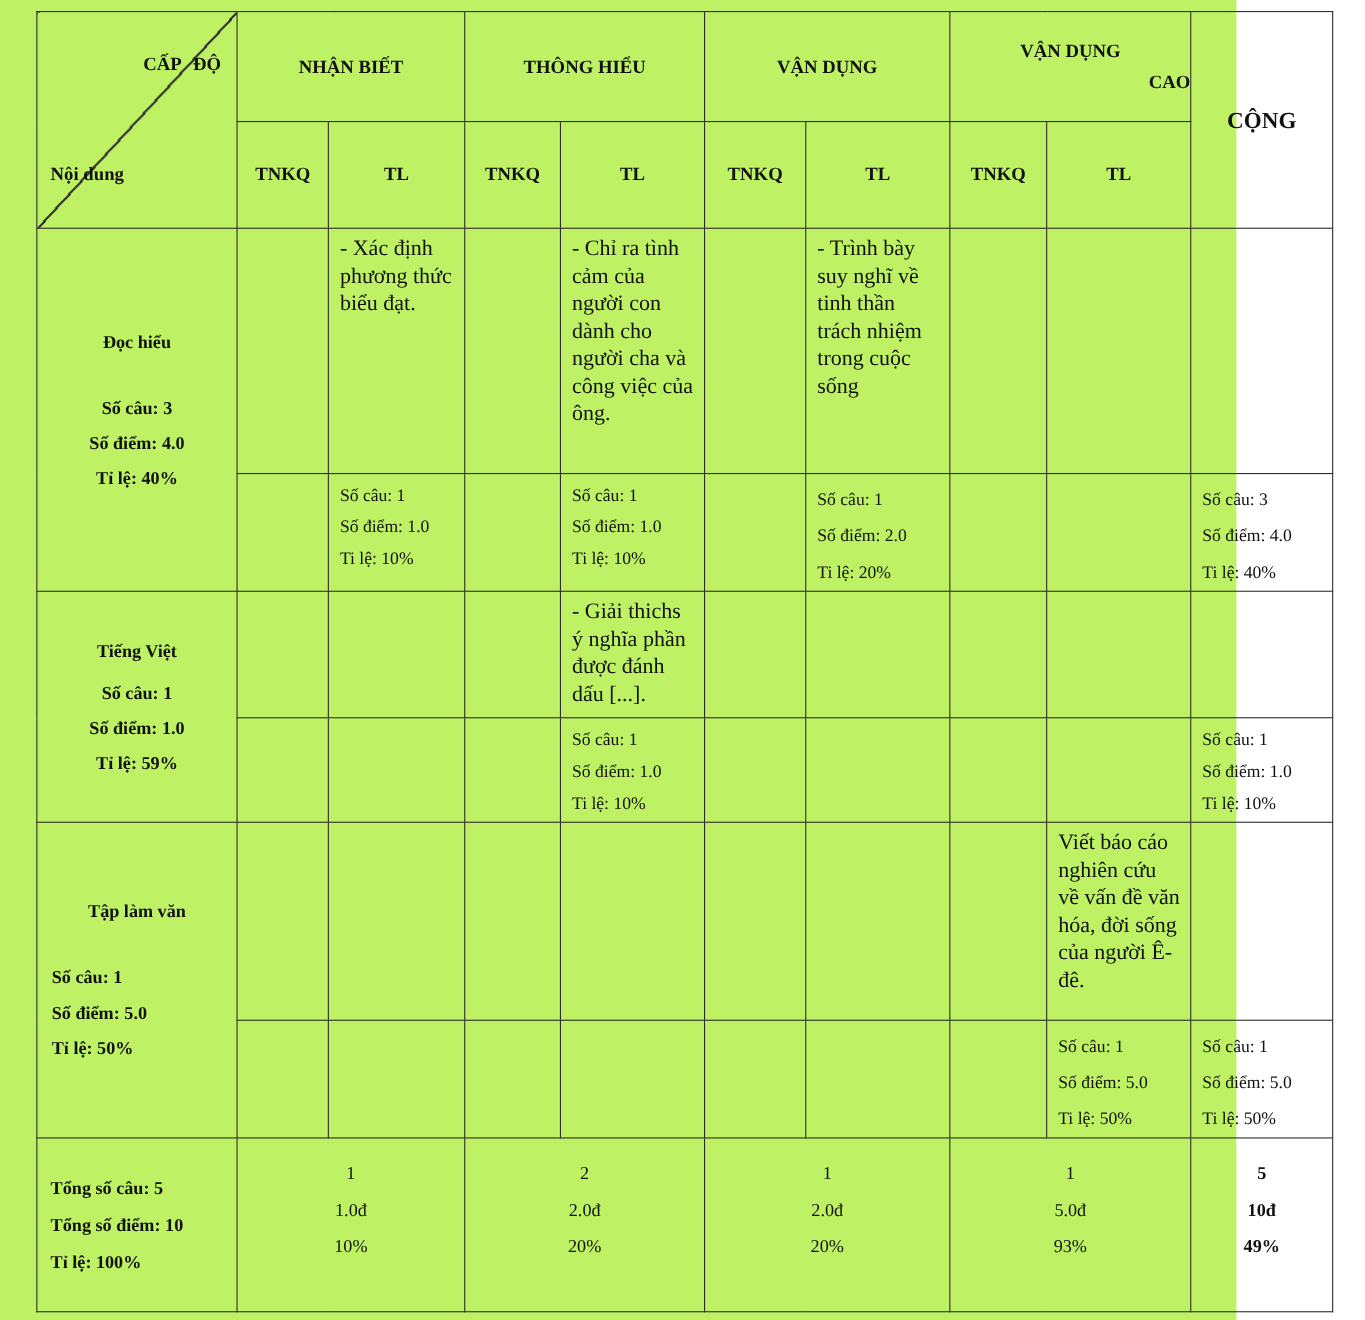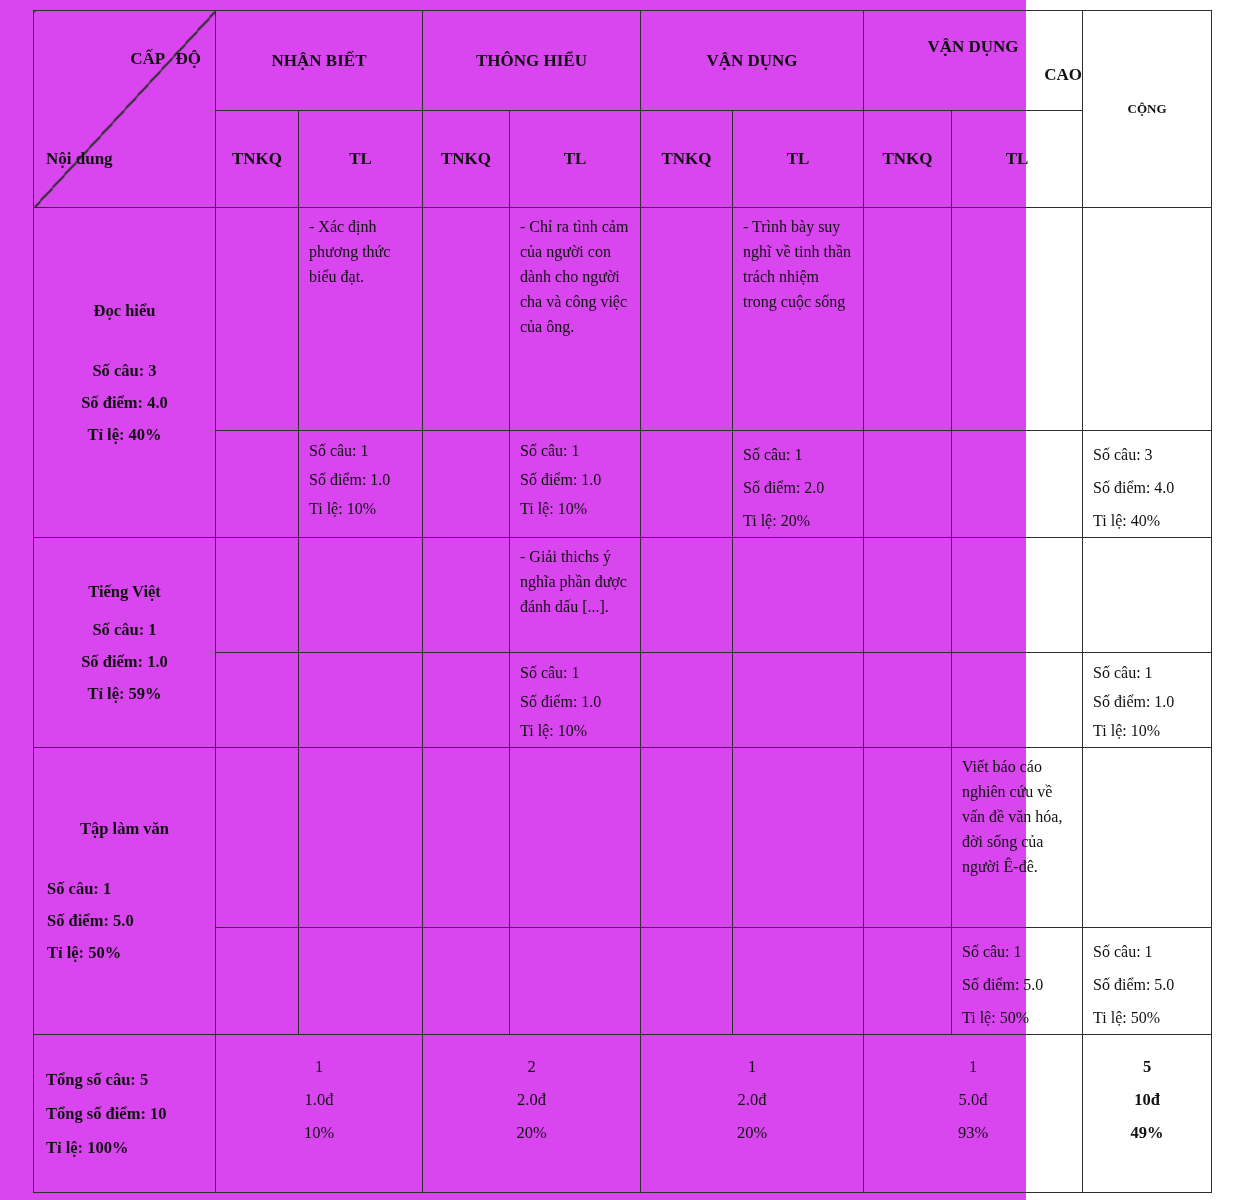--- a/index.html
+++ b/index.html
@@ -1,39 +1,39 @@
 <!DOCTYPE html>
 <html><head>
 <meta charset="utf-8">
 <style>
   html,body{margin:0;padding:0;background:#ffffff;}
-  #page{position:relative;width:1026px;height:1200px;background:#d946ef;
+  #page{position:relative;width:1124px;height:1200px;background:#bef264;
         font-family:"Liberation Serif","DejaVu Serif",serif;color:#111;}
   table.matrix{position:absolute;left:33px;top:10px;width:1178px;
         border-collapse:collapse;table-layout:fixed;}
   td,th{border:1.5px solid #2e2e2e;vertical-align:top;padding:0;overflow:hidden;
         font-weight:normal;}
   
   th.group{font-size:17px;font-weight:bold;text-align:center;vertical-align:middle;}
   th.group .l2{display:block;text-align:right;padding-left:10px;margin-top:8px;}
   th.sub{font-size:17px;font-weight:bold;vertical-align:middle;}
-  th.cong{font-size:13px;font-weight:bold;vertical-align:middle;}
+  th.cong{font-size:21px;font-weight:bold;vertical-align:middle;}
   
   td.corner{position:relative;vertical-align:top;
         background:linear-gradient(to bottom right,
           transparent calc(50% - 1px), #2e2e2e calc(50% - 1px),
           #2e2e2e calc(50% + 1px), transparent calc(50% + 1px));}
   .corner-top{position:absolute;top:38px;right:14px;font-size:17px;font-weight:bold;word-spacing:7px;}
   .corner-bottom{position:absolute;bottom:38px;left:12px;font-size:17px;font-weight:bold;}
   
   td.topic{vertical-align:middle;text-align:center;font-size:16.5px;font-weight:bold;line-height:32px;}
   td.topic .ttl{display:block;margin-bottom:28px;}
   td.topic.left-stats .st{display:block;text-align:left;padding-left:13px;}
   
-  td.desc{font-size:16px;line-height:25px;padding:6px 8px 0 10px;}
+  td.desc{font-size:20px;line-height:25px;padding:6px 8px 0 10px;}
   
   td.stats{font-size:16px;line-height:29px;padding:5px 6px 0 10px;}
   td.stats.roomy{line-height:33px;padding-top:7px;}
   
   td.tot-label{vertical-align:middle;font-size:16.5px;font-weight:bold;line-height:34px;padding-left:12px;}
   td.tot-num{vertical-align:middle;text-align:center;font-size:16.5px;line-height:33px;padding-bottom:28px;}
   td.tot-num.bold{font-weight:bold;}
   .ln{display:block;}
 </style>
 </head>

